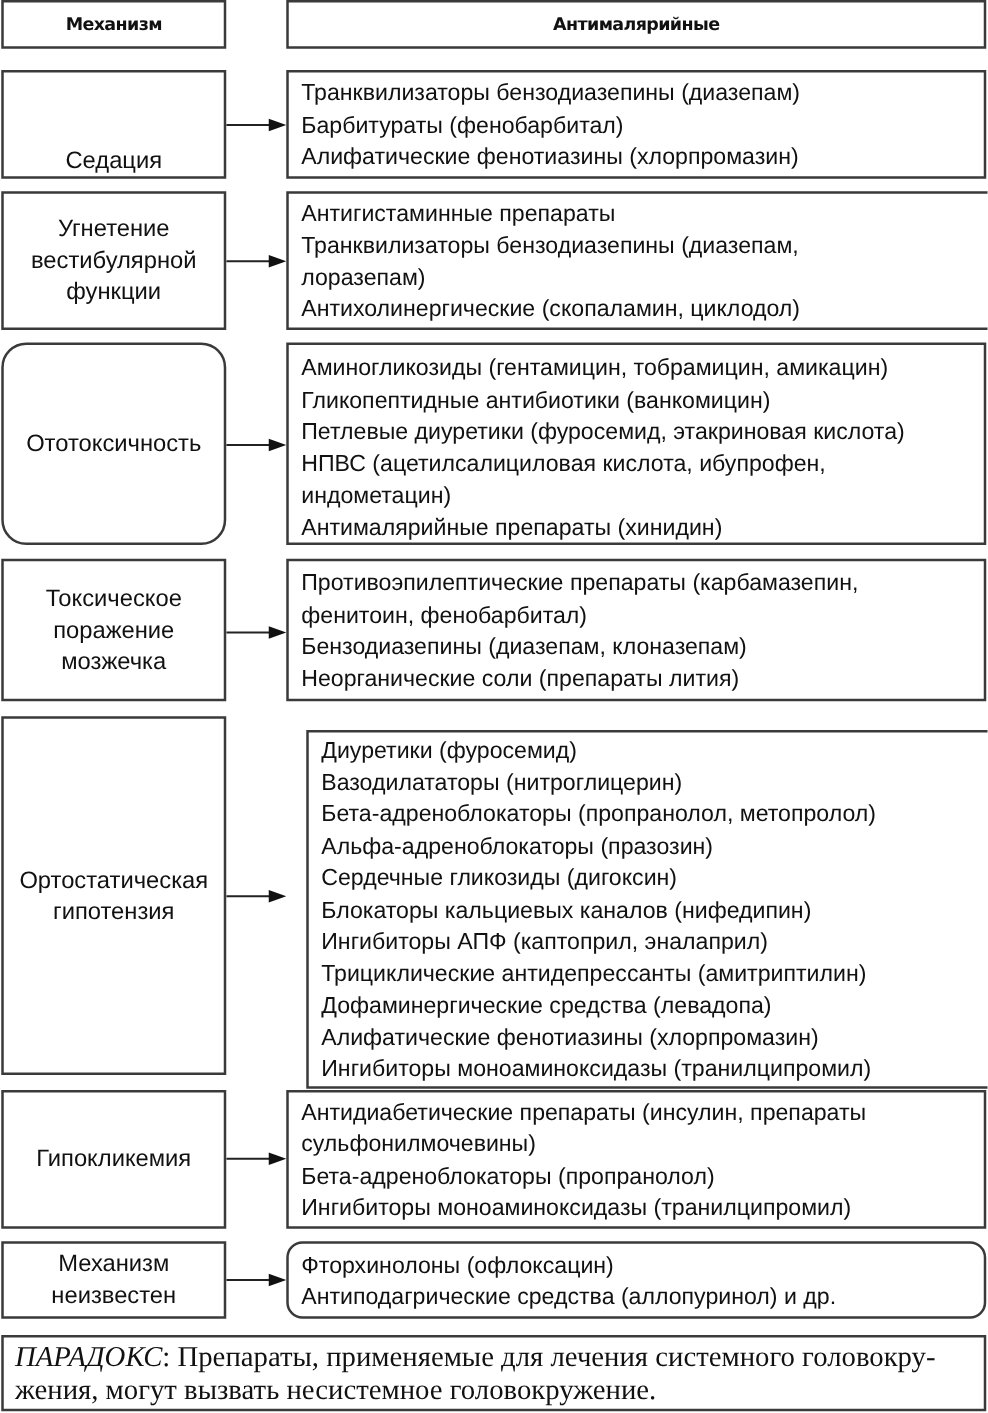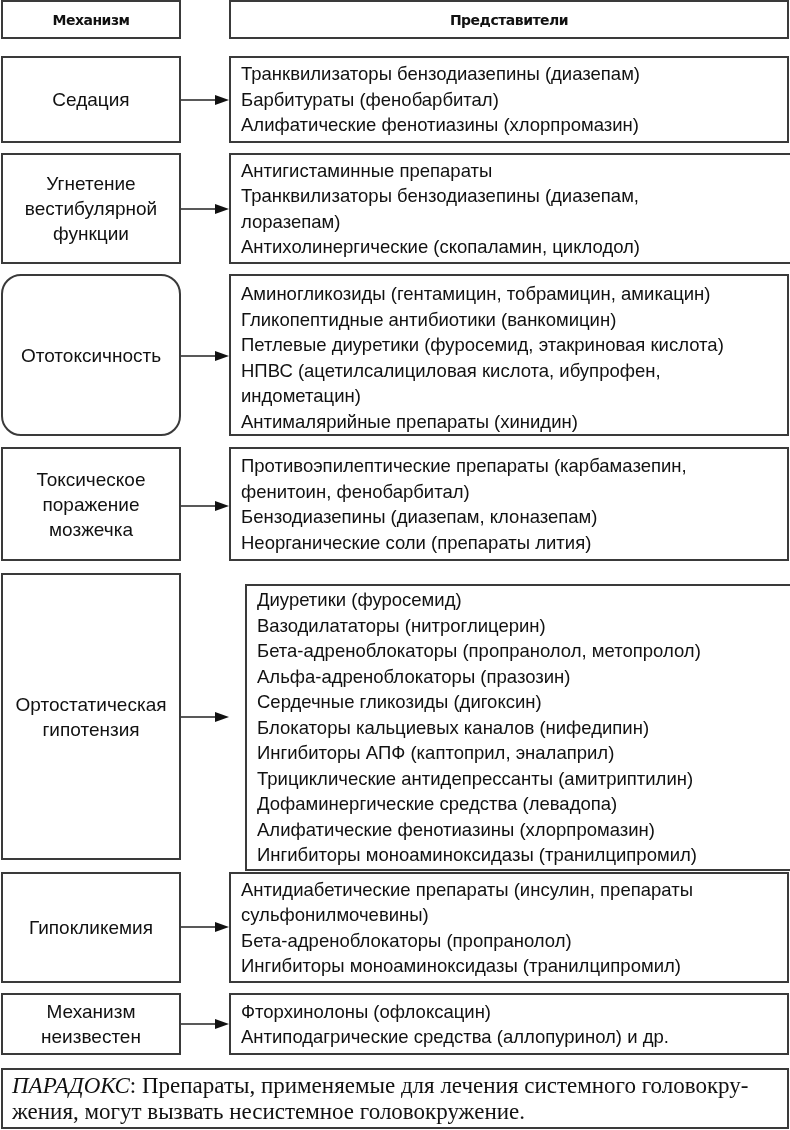--- a/index.html
+++ b/index.html
@@ -18,24 +18,24 @@
     .paradox { padding: 3px 9px; font-family: Liberation Serif, serif; font-size: 23px; line-height: 26px; }
     .paradox .em { font-style: italic; }
   </style>
 </head>
 <body>
 
 <div class="box hdr" style="left:1px; top:0px; width:180px; height:39px;">
   <span>Механизм</span>
 </div>
 <div class="box hdr" style="left:229px; top:0px; width:560px; height:39px;">
-  <span>Представители</span>
+  <span>Антималярийные</span>
 </div>
 
-<div class="box mech" style="left:1px; top:56px; width:180px; height:87px;">
+<div class="box mech" style="left:1px; top:56px; width:180px; height:87px;align-items:flex-end;">
   <span>Седация</span>
 </div>
 <div class="arrow" style="top:94px;">
     <svg width="48" height="12">
       <line x1="0" y1="6" x2="36" y2="6" stroke="#222" stroke-width="1.5"></line>
       <polygon points="34,1 48,6 34,11" fill="#111"></polygon>
     </svg>
   </div>
 <div class="box reps" style="left:229px; top:56px; width:560px; height:87px;">
   <span class="line">Транквилизаторы бензодиазепины (диазепам)</span>
@@ -134,20 +134,20 @@
 
 <div class="box mech" style="left:1px; top:993px; width:180px; height:62px;">
   <span>Механизм неизвестен</span>
 </div>
 <div class="arrow" style="top:1018px;">
     <svg width="48" height="12">
       <line x1="0" y1="6" x2="36" y2="6" stroke="#222" stroke-width="1.5"></line>
       <polygon points="34,1 48,6 34,11" fill="#111"></polygon>
     </svg>
   </div>
-<div class="box reps" style="left:229px; top:993px; width:560px; height:62px;">
+<div class="box reps" style="left:229px; top:993px; width:560px; height:62px;border-radius:13px;">
   <span class="line">Фторхинолоны (офлоксацин)</span>
   <span class="line">Антиподагрические средства (аллопуринол) и др.</span>
 </div>
 
 <div class="box paradox" style="left:1px; top:1068px; width:788px; height:61px;">
   <span class="em">ПАРАДОКС</span><span>: Препараты, применяемые для лечения системного головокру-жения, могут вызвать несистемное головокружение.</span>
 </div>
 
 </body></html>

